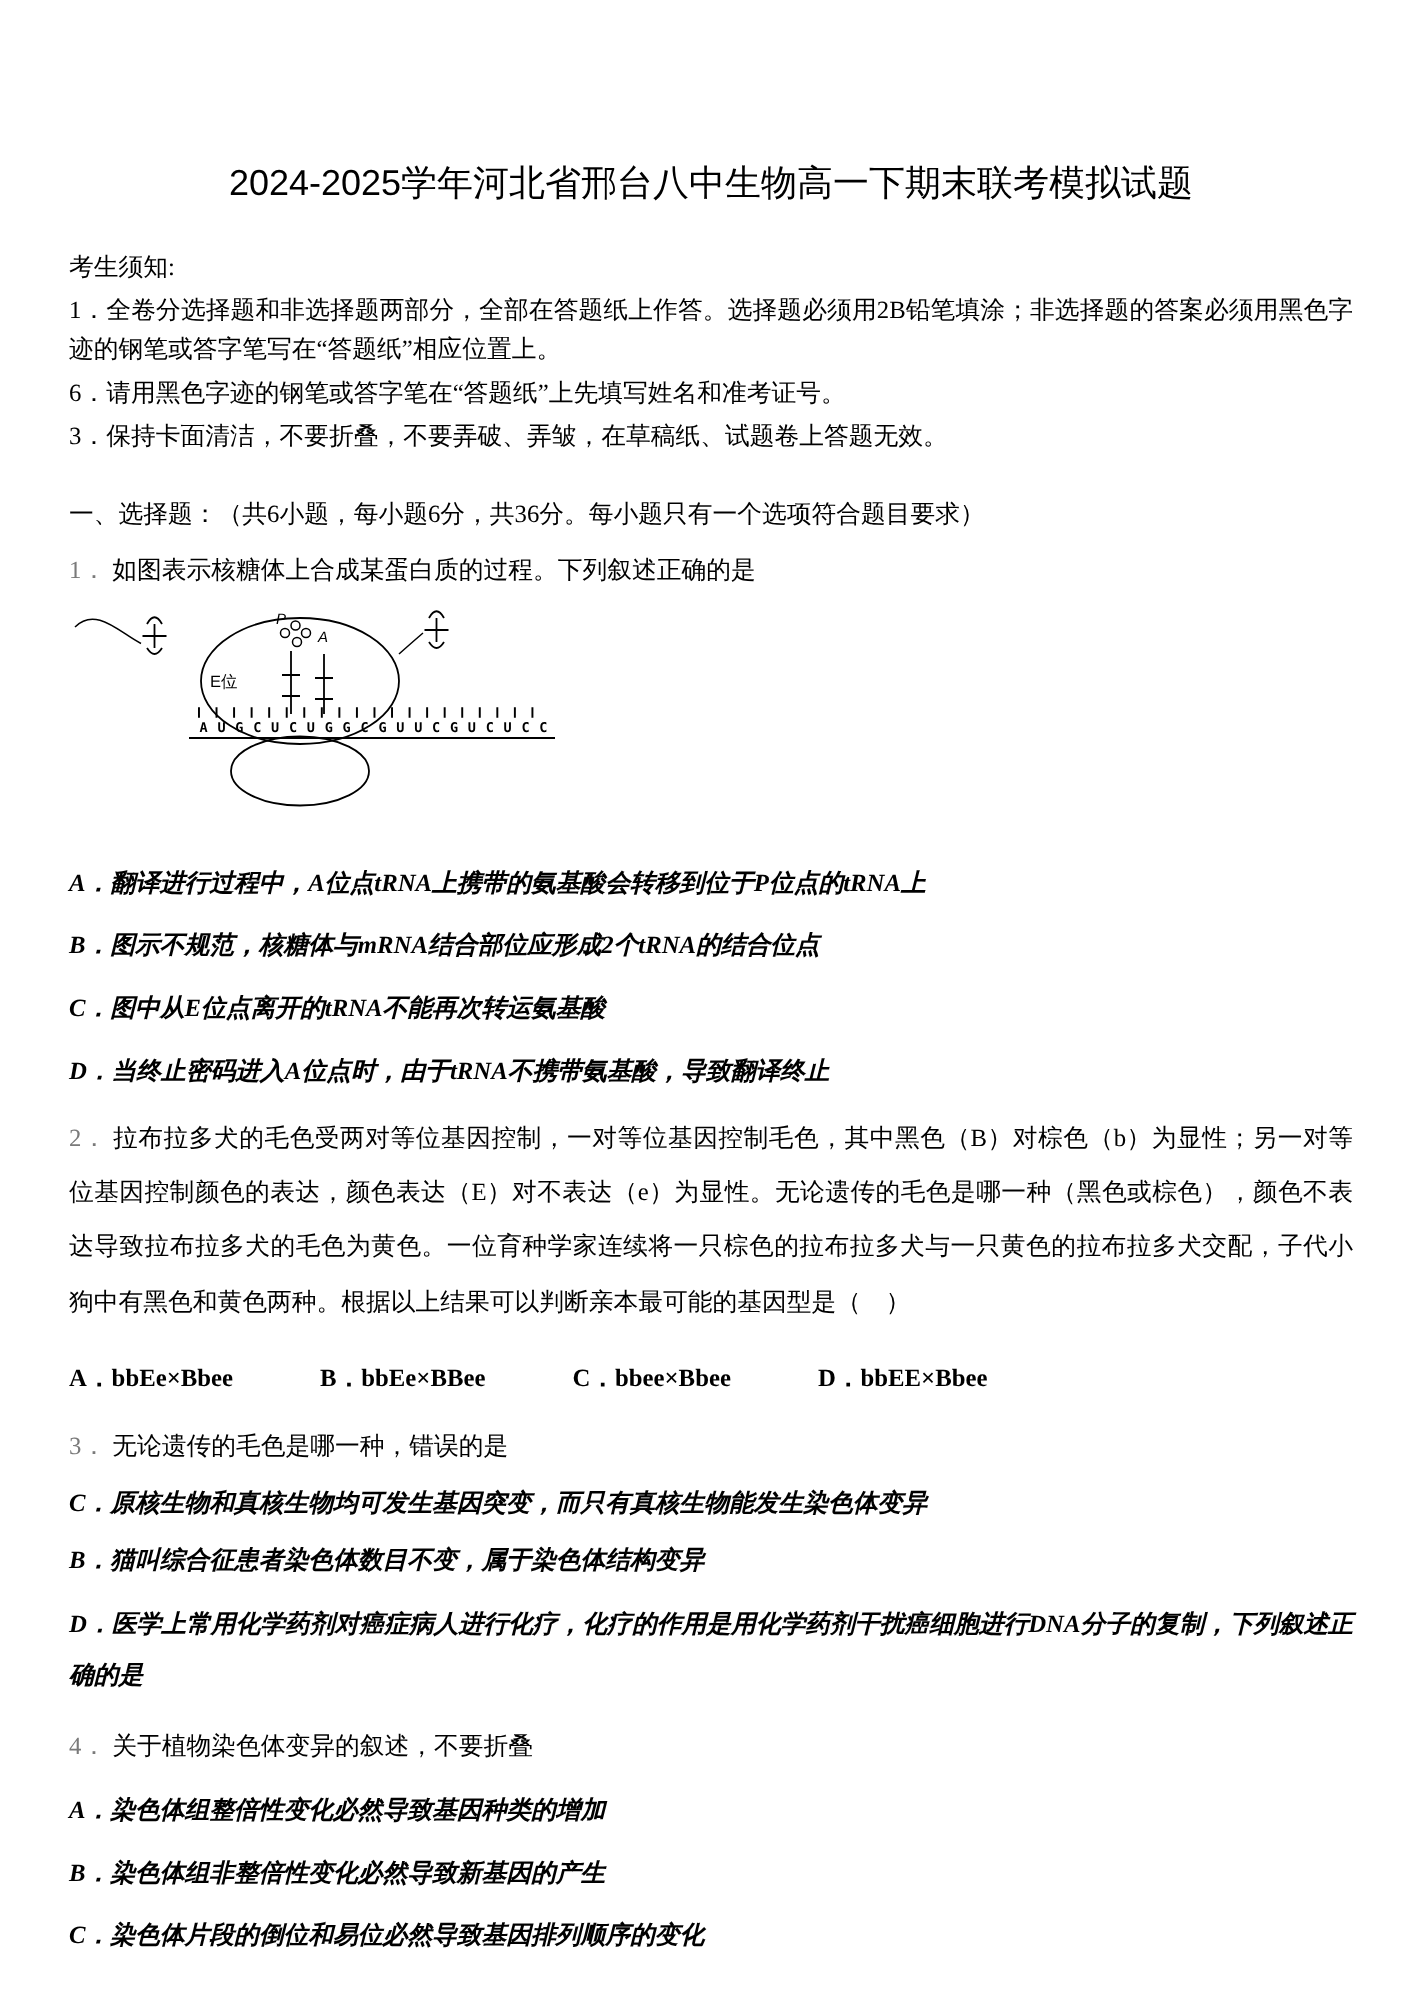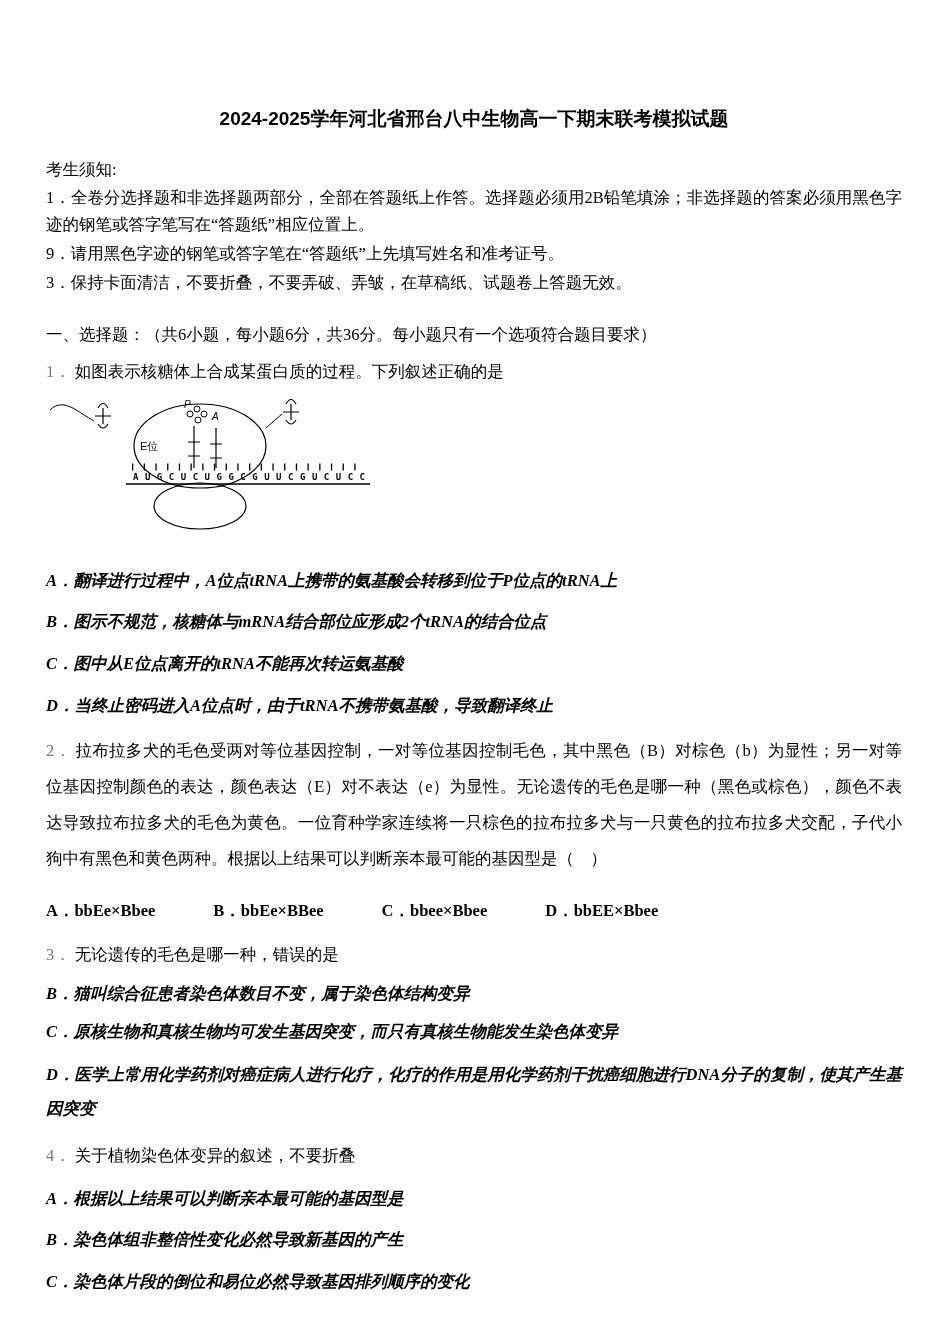--- a/index.html
+++ b/index.html
@@ -13,22 +13,22 @@
   .page {
     box-sizing: border-box;
     width: 950px;
     min-height: 1344px;
     padding: 104px 48px 40px 46px;
     font-size: 16.5px;
     line-height: 1.62;
   }
   .title {
     font-family: "Liberation Sans", "DejaVu Sans", sans-serif;
-    font-size: 19px;
-    font-weight: 700;
+    font-size: 24px;
+    font-weight: 400;
     text-align: center;
     margin: 0 0 22px 0;
   }
   .notice p { margin: 2px 0; text-align: justify; }
   .notice-heading { margin: 0 0 2px 0; }
   .section-heading { margin: 26px 0 4px 0; }
   .q-stem { margin: 10px 0 0 0; }
   .qnum { color: #7a7a7a; margin-right: 4px; }
   .stem-justify { text-align: justify; line-height: 2.2; margin: 14px 0 0 0; }
   .opt { font-weight: 700; margin: 17px 0 0 0; line-height: 1.5; text-align: justify; font-style: italic; }
@@ -41,21 +41,21 @@
 </head>
 <body>
 
 <div class="page">
 
   <h1 class="title">2024-2025学年河北省邢台八中生物高一下期末联考模拟试题</h1>
 
   <div class="notice">
     <p class="notice-heading">考生须知:</p>
     <p>1．全卷分选择题和非选择题两部分，全部在答题纸上作答。选择题必须用2B铅笔填涂；非选择题的答案必须用黑色字迹的钢笔或答字笔写在“答题纸”相应位置上。</p>
-    <p>9．请用黑色字迹的钢笔或答字笔在“答题纸”上先填写姓名和准考证号。</p>
+    <p>6．请用黑色字迹的钢笔或答字笔在“答题纸”上先填写姓名和准考证号。</p>
     <p>3．保持卡面清洁，不要折叠，不要弄破、弄皱，在草稿纸、试题卷上答题无效。</p>
   </div>
 
   <p class="section-heading">一、选择题：（共6小题，每小题6分，共36分。每小题只有一个选项符合题目要求）</p>
 
   <p class="q-stem">
     <span class="qnum">1．</span><span>如图表示核糖体上合成某蛋白质的过程。下列叙述正确的是</span>
   </p>
 
   <div class="diagram-wrap">
@@ -105,24 +105,24 @@
   <div class="opt-row">
     <span>A．bbEe×Bbee</span>
     <span>B．bbEe×BBee</span>
     <span>C．bbee×Bbee</span>
     <span>D．bbEE×Bbee</span>
   </div>
 
   <p class="q-stem" style="margin-top:18px;">
     <span class="qnum">3．</span><span>无论遗传的毛色是哪一种，错误的是</span>
   </p>
+  <p class="opt opt-tight">C．原核生物和真核生物均可发生基因突变，而只有真核生物能发生染色体变异</p>
   <p class="opt opt-tight">B．猫叫综合征患者染色体数目不变，属于染色体结构变异</p>
-  <p class="opt opt-tight">C．原核生物和真核生物均可发生基因突变，而只有真核生物能发生染色体变异</p>
-  <p class="opt opt-tight" style="line-height:2.1;">D．医学上常用化学药剂对癌症病人进行化疗，化疗的作用是用化学药剂干扰癌细胞进行DNA分子的复制，使其产生基因突变</p>
+  <p class="opt opt-tight" style="line-height:2.1;">D．医学上常用化学药剂对癌症病人进行化疗，化疗的作用是用化学药剂干扰癌细胞进行DNA分子的复制，下列叙述正确的是</p>
 
   <p class="q-stem" style="margin-top:16px;">
     <span class="qnum">4．</span><span>关于植物染色体变异的叙述，不要折叠</span>
   </p>
-  <p class="opt">A．根据以上结果可以判断亲本最可能的基因型是</p>
+  <p class="opt">A．染色体组整倍性变化必然导致基因种类的增加</p>
   <p class="opt">B．染色体组非整倍性变化必然导致新基因的产生</p>
   <p class="opt">C．染色体片段的倒位和易位必然导致基因排列顺序的变化</p>
 
 </div>
 
 </body></html>

